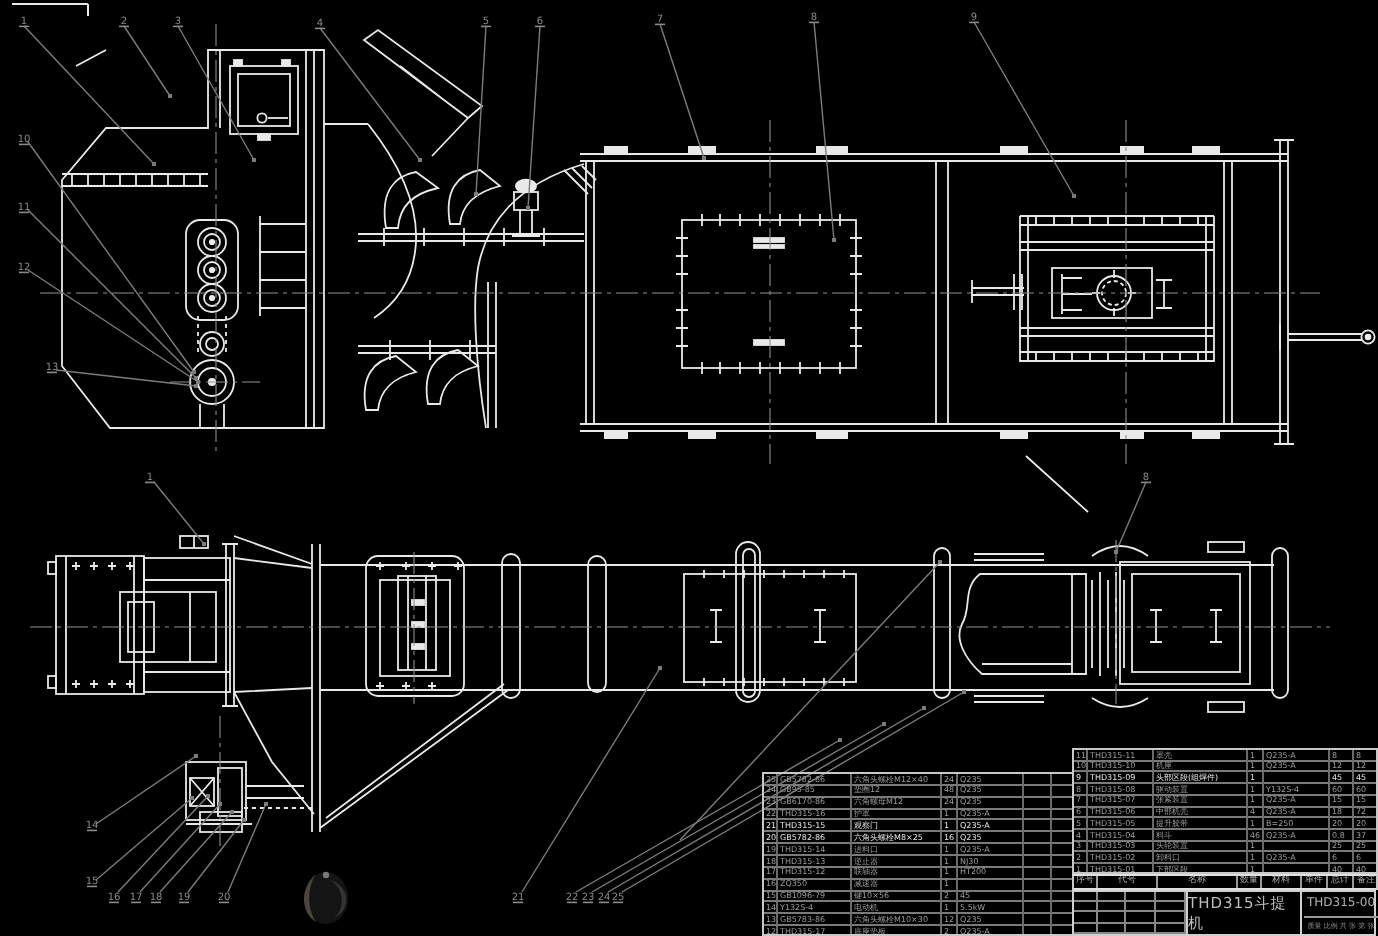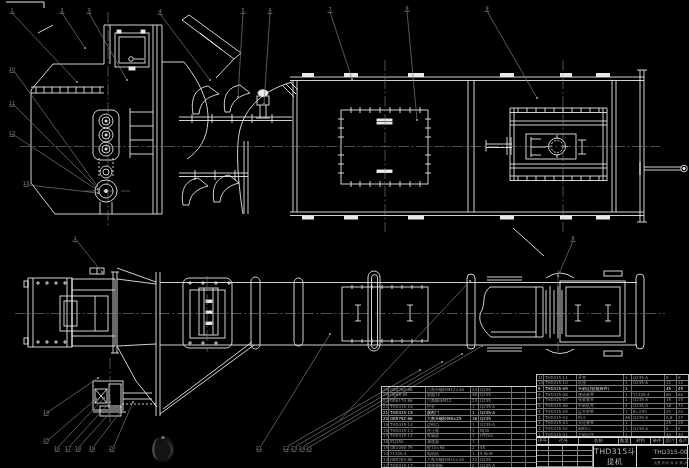--- a/index.html
+++ b/index.html
@@ -16,23 +16,23 @@
   #bom-right-rows{left:536px;top:374px;width:153px;height:63px;grid-auto-rows:5.73px;}
   #bom-header-row{left:536px;top:437px;width:153px;height:7.5px;grid-auto-rows:7.5px;
        border-top:1px solid #e0e0e0;border-bottom:1px solid #e0e0e0;font-size:4.5px;color:#ababab;}
   #bom-header-row .cell{text-align:center;border-right:0.5px solid #999;}
   
   #title-block{position:absolute;left:536px;top:444.5px;width:152px;height:23px;
        border:1px solid #cfcfcf;box-sizing:border-box;color:#b5b5b5;}
   #sig-grid{position:absolute;left:0;top:0;width:56px;height:100%;display:grid;
        grid-template-columns:12px 14px 15px 15px;grid-auto-rows:5.4px;}
   #sig-grid .scell{border-right:0.5px solid #888;border-bottom:0.5px solid #888;}
-  #title-cell{position:absolute;left:56px;top:0;width:44px;height:100%;
+  #title-cell{position:absolute;left:56px;top:0;width:58px;height:100%;
        border-left:1px solid #cfcfcf;border-right:1px solid #cfcfcf;box-sizing:border-box;
-       text-align:center;font-size:7.5px;line-height:1.35;letter-spacing:0.5px;padding-top:1px;
+       font-size:7.5px;line-height:1.35;letter-spacing:0.5px;padding-top:1px;
        color:#bdbdbd;overflow:hidden;}
   #num-cell{position:absolute;left:115px;top:0;width:37px;height:12px;text-align:center;
        font-size:6px;line-height:12px;color:#b2b2b2;border-bottom:0.5px solid #999;overflow:hidden;}
   #foot-cell{position:absolute;left:115px;top:12px;width:37px;height:11px;text-align:center;
        font-size:3.5px;line-height:10px;color:#8d8d8d;overflow:hidden;}
 </style>
 </head>
 <body>
 
 <div id="app">

